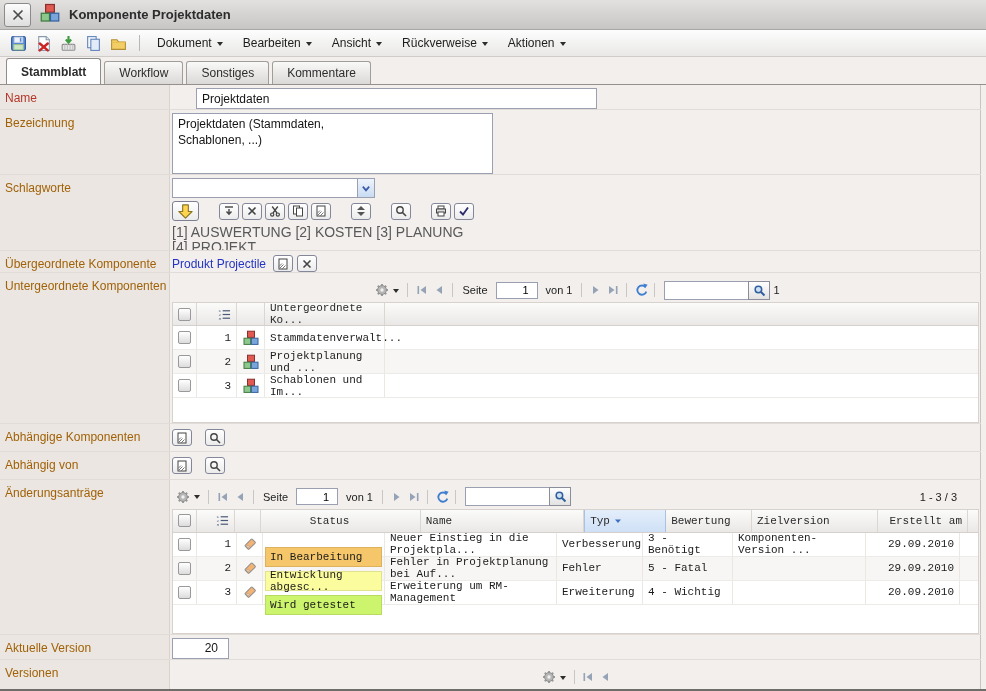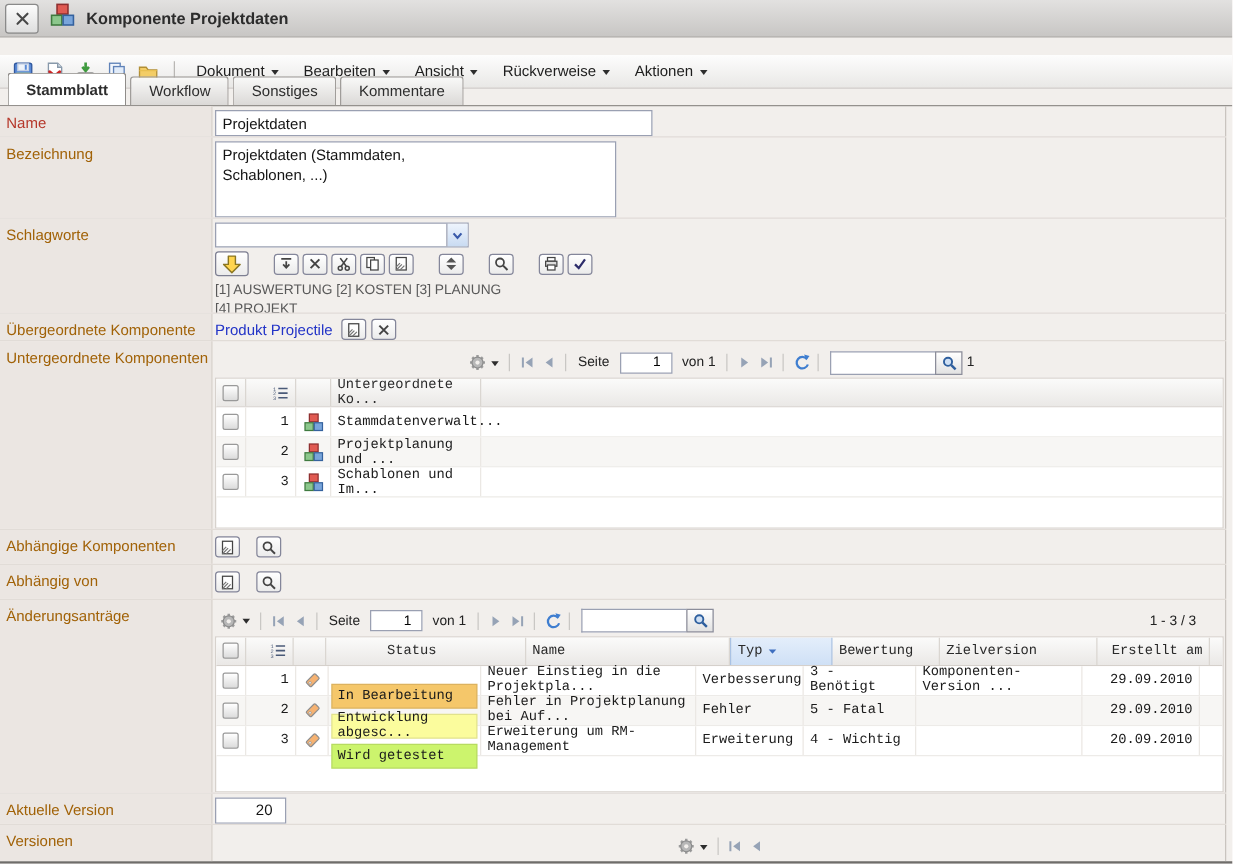--- a/index.html
+++ b/index.html
@@ -18,21 +18,21 @@
   }
   .close-btn {
     width:27px; height:24px; border:1px solid #8a8a8a; border-radius:3px;
     background:linear-gradient(#fcfcfc,#dedede);
     display:flex; align-items:center; justify-content:center; padding:0; cursor:default;
   }
   .title-text { font-size:13px; font-weight:bold; color:#2c2c2c; }
 
   
   .main-toolbar {
-    position:absolute; top:44px; left:0; width:100%; height:27px;
+    position:absolute; top:30px; left:0; width:100%; height:27px;
     background:linear-gradient(#fdfdfd,#e9e8e6);
     border-bottom:1px solid #cfccc9;
     display:flex; align-items:center; padding-left:7px;
   }
   .tbtn { width:23px; height:22px; border:none; background:transparent; padding:0;
           display:flex; align-items:center; justify-content:center; margin-right:2px; }
   .vsep { width:1px; height:16px; background:#b9b7b4; margin:0 7px; }
   .menu-item { display:flex; align-items:center; gap:5px; padding:0 10px; height:100%;
                font-size:12px; color:#1d1d1d; cursor:default; }
   .caret { width:0; height:0; border-left:3.5px solid transparent; border-right:3.5px solid transparent;
@@ -58,37 +58,37 @@
   .flabel { width:170px; min-width:170px; background:#ebe6e2; border-right:1px solid #d9d3ce;
             padding:6px 2px 0 5px; font-size:12px; color:#a16207; white-space:nowrap; overflow:hidden; }
   .flabel.red { color:#b5372a; }
   .fcontent { flex:1; position:relative; padding:3px 6px 0 2px; border-right:1px solid #c9c4bf; overflow:hidden; }
   .h-name{height:28px} .h-bez{height:67px} .h-schlag{height:76px} .h-ueber{height:22px}
   .h-unter{height:154px} .h-abh{height:31px} .h-aend{height:156px} .h-aktv{height:28px}
   .h-vers{flex:1; border-bottom:none;}
 
   .txt { border:1px solid #9aa0b2; background:#fff; font-family:inherit; font-size:12px; color:#141414;
          height:21px; padding:2px 5px; }
-  .name-input { width:350px; }
+  .name-input { width:401px;margin-left:24px; }
   .ta-box { width:321px; height:61px; border:1px solid #9aa0b2; background:#fff; font-size:12px;
             color:#141414; padding:2px 5px; white-space:pre-line; line-height:16px; }
   .ver-input { width:57px; text-align:right; padding-right:10px; }
 
   .combo { width:203px; height:20px; border:1px solid #9aa0b2; background:#fff; position:relative; }
   .combo-btn { position:absolute; right:0; top:0; width:17px; height:100%; padding:0;
                background:linear-gradient(#eef4fd,#c9dbf2); border:none; border-left:1px solid #9aa0b2;
                display:flex; align-items:center; justify-content:center; }
 
   .iconrow { display:flex; align-items:center; margin-top:3px; }
   .sbtn { width:20px; height:17px; border:1px solid #84869a; border-radius:3px;
           background:linear-gradient(#ffffff,#ebebeb); display:inline-flex; align-items:center;
           justify-content:center; padding:0; cursor:default; }
   .sbtn.big { width:27px; height:20px; border-color:#7d7f92; }
   .gap-s{margin-left:9px} .gap-m{margin-left:20px} .gap-t{margin-left:3px}
-  .keywords { font-size:11px; color:#595959; line-height:15px; margin-top:4px; }
+  .keywords { font-size:14px; color:#595959; line-height:15px; margin-top:4px; }
 
   .linkline { display:flex; align-items:center; gap:4px; padding-top:1px; }
   .bluelink { color:#2334c7; font-size:12px; text-decoration:none; margin-right:3px; }
 
   
   .grid { margin-top:2px; width:807px; }
   .grid-toolbar { height:24px; display:flex; align-items:center; font-size:11px; color:#222;justify-content:center; }
   .gear-btn { border:none; background:transparent; padding:0 3px; display:flex; align-items:center; gap:3px; }
   .pg { width:17px; height:16px; display:flex; align-items:center; justify-content:center;
         border:none; background:transparent; padding:0; }

